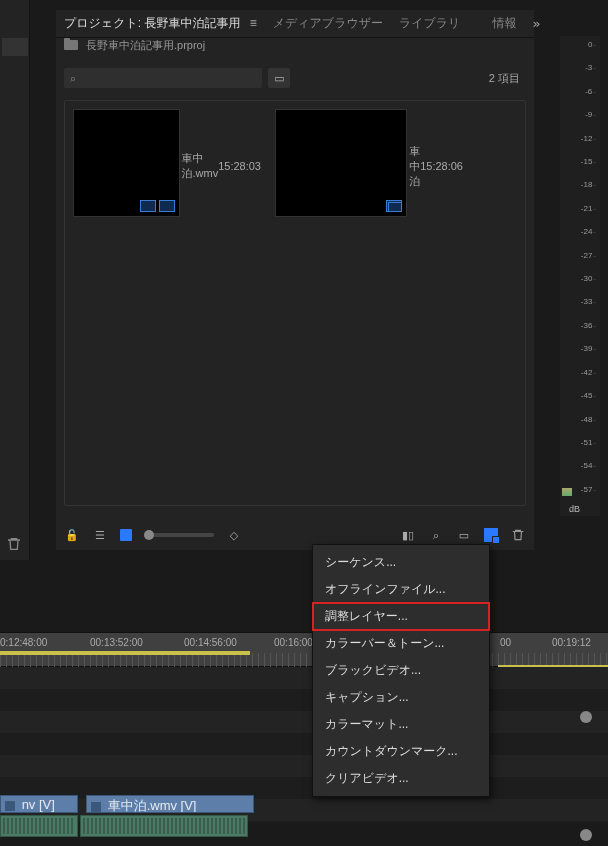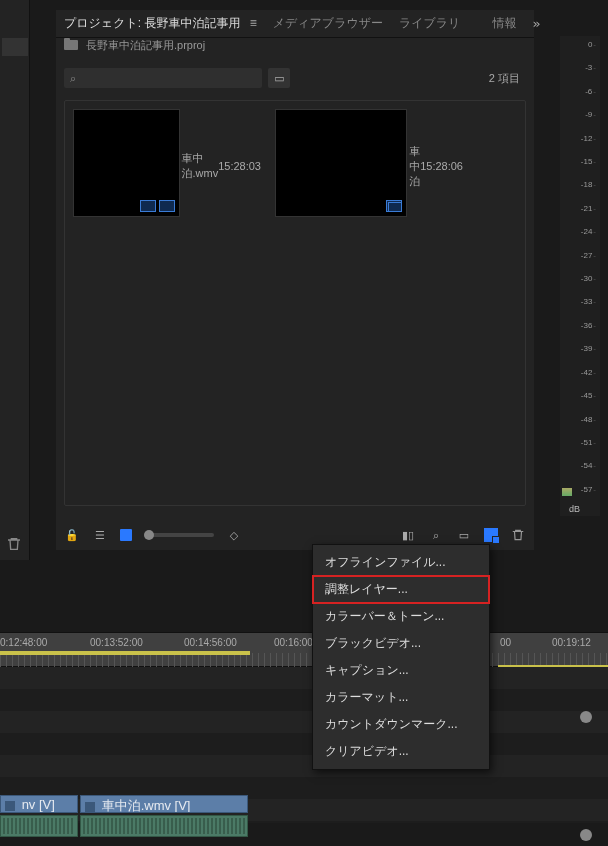--- a/index.html
+++ b/index.html
@@ -329,31 +329,32 @@
     <div class="ticks"></div>
     <div class="inout"></div>
     <div class="extra-bar"></div>
   </div>
   <div class="tracks">
     <div class="zoom-handle"></div>
     <div class="vclip" style="left:0;width:78px">
       <span class="hdr-ico"></span>
       <span>nv [V]</span>
     </div>
-    <div class="vclip" style="left:80px;width:168px">
+    <div class="vclip" style="left:86px;width:168px">
       <span class="hdr-ico"></span>
       <span>車中泊.wmv [V]</span>
     </div>
     <div class="aclip" style="left:0;width:78px"></div>
     <div class="aclip" style="left:80px;width:168px"></div>
     <div class="zoom-handle2"></div>
   </div>
 </div>
 
 <div class="ctx-menu">
+  <div class="ctx-item">シーケンス...</div>
   <div class="ctx-item">オフラインファイル...</div>
   <div class="ctx-item highlight">調整レイヤー...</div>
   <div class="ctx-item">カラーバー＆トーン...</div>
   <div class="ctx-item">ブラックビデオ...</div>
   <div class="ctx-item">キャプション...</div>
   <div class="ctx-item">カラーマット...</div>
   <div class="ctx-item">カウントダウンマーク...</div>
   <div class="ctx-item">クリアビデオ...</div>
 </div>
 

